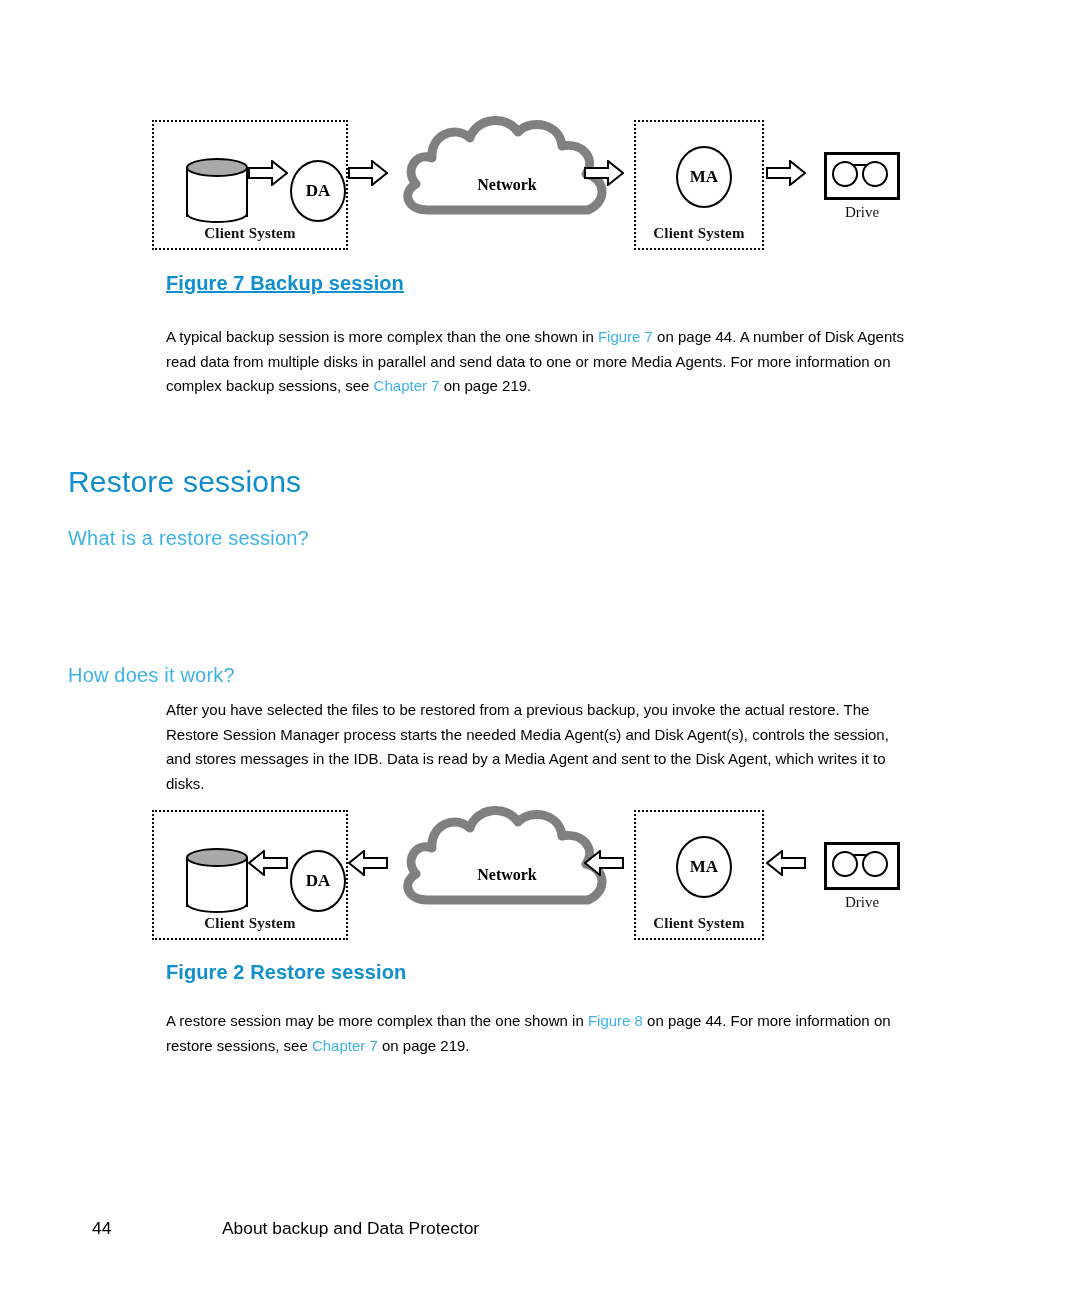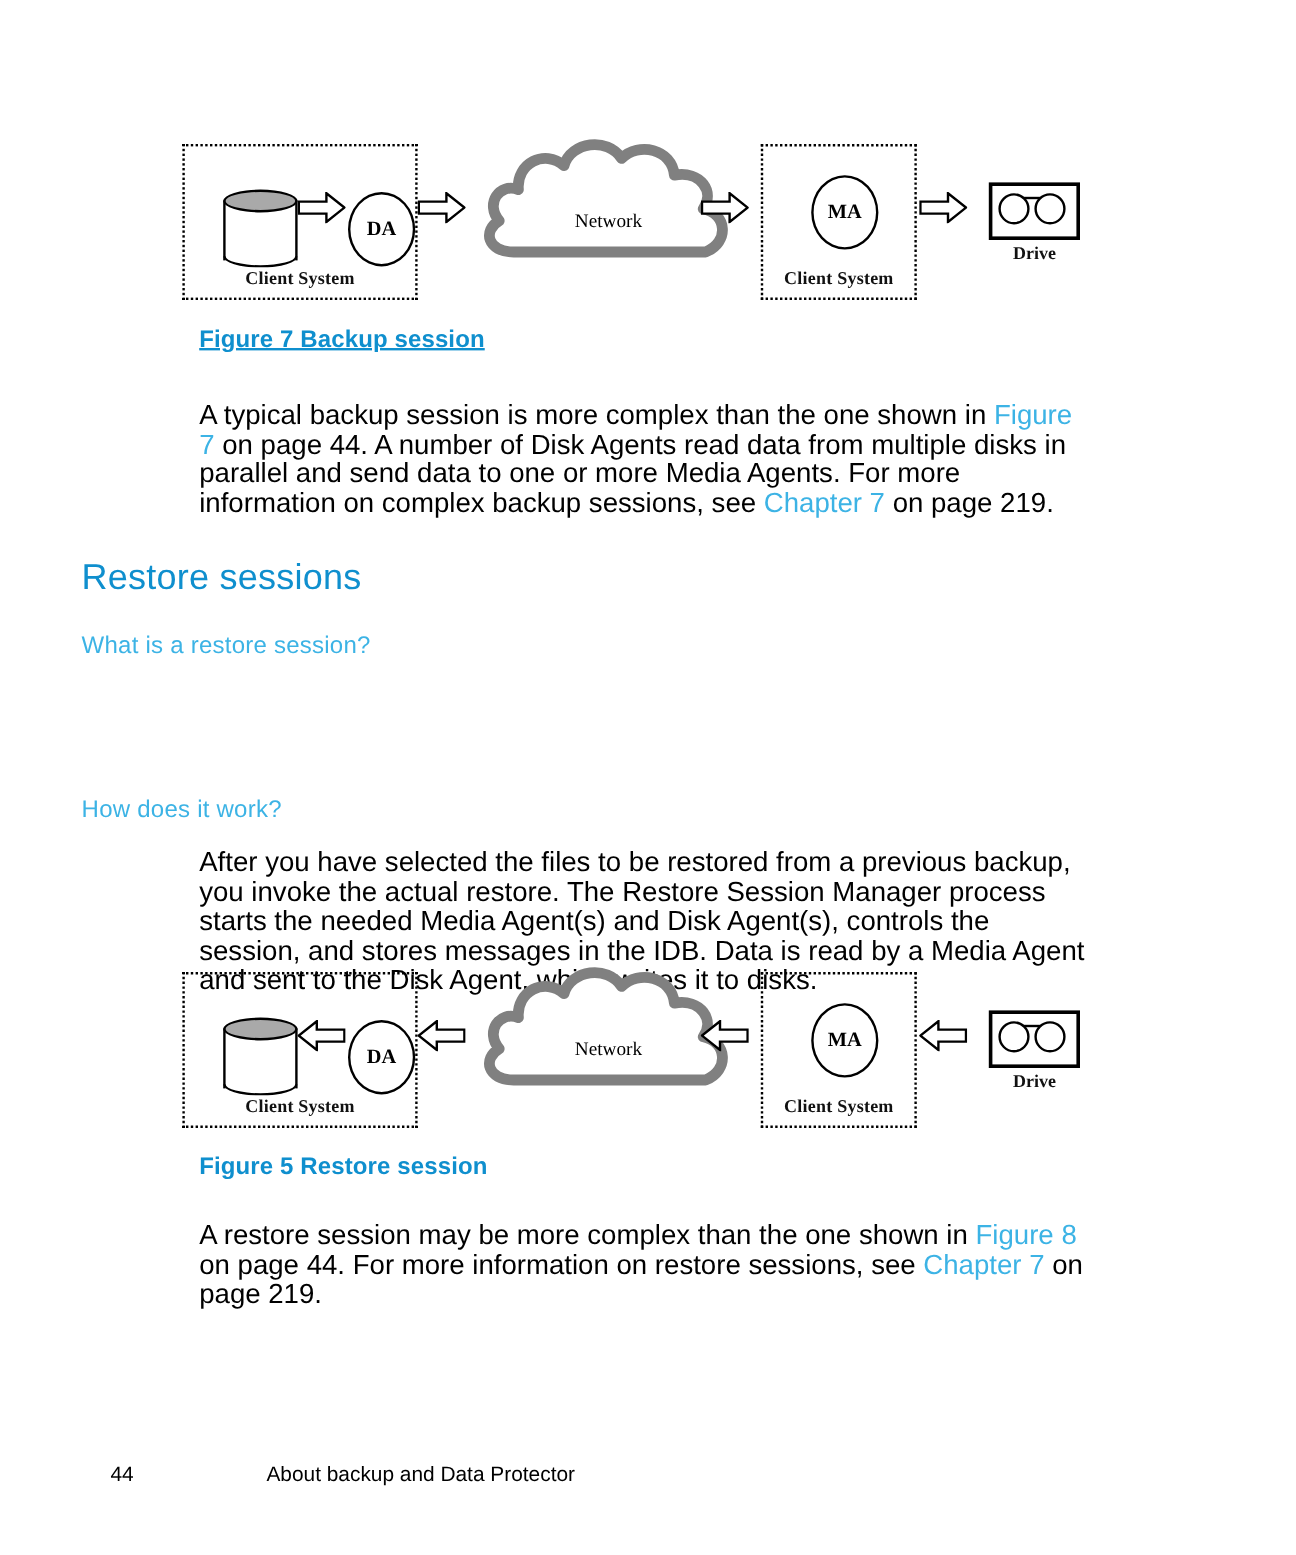--- a/index.html
+++ b/index.html
@@ -127,21 +127,21 @@
     top: 6px;
     width: 222px;
     height: 120px;
   }
   .cloud-label {
     position: absolute;
     left: 0; right: 0;
     top: 62px;
     text-align: center;
     font-family: "Liberation Serif", serif;
-    font-weight: normal;
+    font-weight: bold;
     font-size: 16px;
     color: #000;
   }
 
   
   .drive {
     position: absolute;
     left: 672px;
     top: 44px;
     width: 76px;
@@ -174,21 +174,21 @@
     height: 2px;
     background: #000;
   }
   .drive-label {
     position: absolute;
     left: 660px;
     top: 96px;
     width: 100px;
     text-align: center;
     font-family: "Liberation Serif", serif;
-    font-weight: bold;
+    font-weight: normal;
     font-size: 15px;
     color: #111;
   }
 
   
   .fig-caption {
     position: absolute;
     left: 166px;
     font-family: "Liberation Sans", sans-serif;
     font-weight: bold;
@@ -197,21 +197,21 @@
     letter-spacing: .1px;
   }
   #caption-7 { top: 236px; text-decoration: underline; }
   #caption-8 { top: 925px; }
 
   .body-para {
     position: absolute;
     left: 166px;
     width: 740px;
     font-family: "Liberation Sans", sans-serif;
-    font-size: 23px;
+    font-size: 15px;
     line-height: 24.6px;
     color: #000;
   }
   #para-backup   { top: 274px; }
   #para-what     { top: 510px; }
   #para-how      { top: 647px; }
   #para-restore  { top: 958px; }
 
   .h1 {
     position: absolute;
@@ -387,20 +387,20 @@
 
     <div class="drive">
       <div class="case"></div>
       <div class="tape"></div>
       <div class="reel l"></div>
       <div class="reel r"></div>
     </div>
     <div class="drive-label">Drive</div>
   </div>
 
-  <div class="fig-caption" id="caption-8">Figure 5 Restore session</div>
+  <div class="fig-caption" id="caption-8">Figure 2 Restore session</div>
 
   <p class="body-para" id="para-restore"><span>A restore session may be more complex than the one shown in </span><span class="xref">Figure 8</span><span> on page 44. For more information on restore sessions, see </span><span class="xref">Chapter 7</span><span> on page 219.</span></p>
 
   <div class="footer-page-number">44</div>
   <div class="footer-title">About backup and Data Protector</div>
 
 </div>
 
 </body></html>

